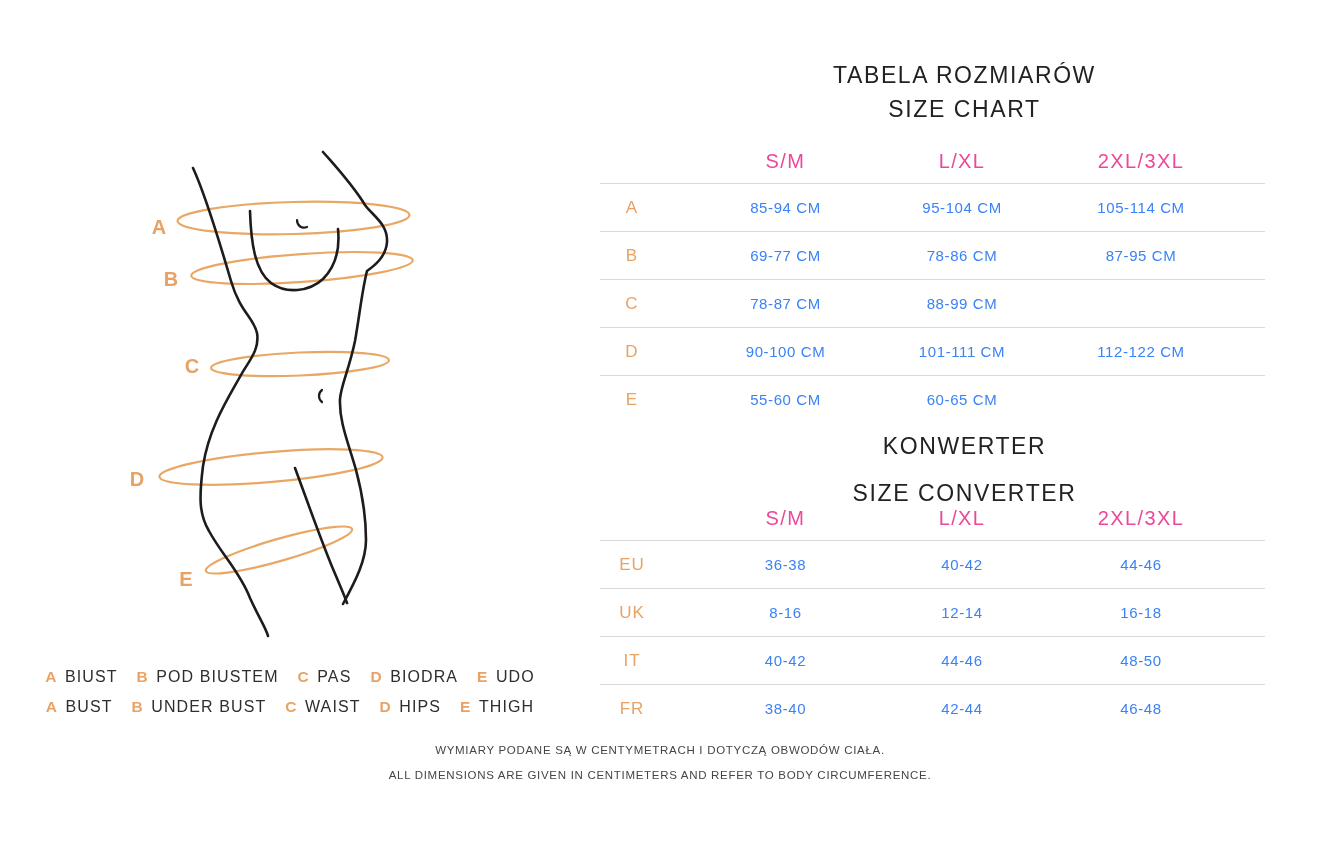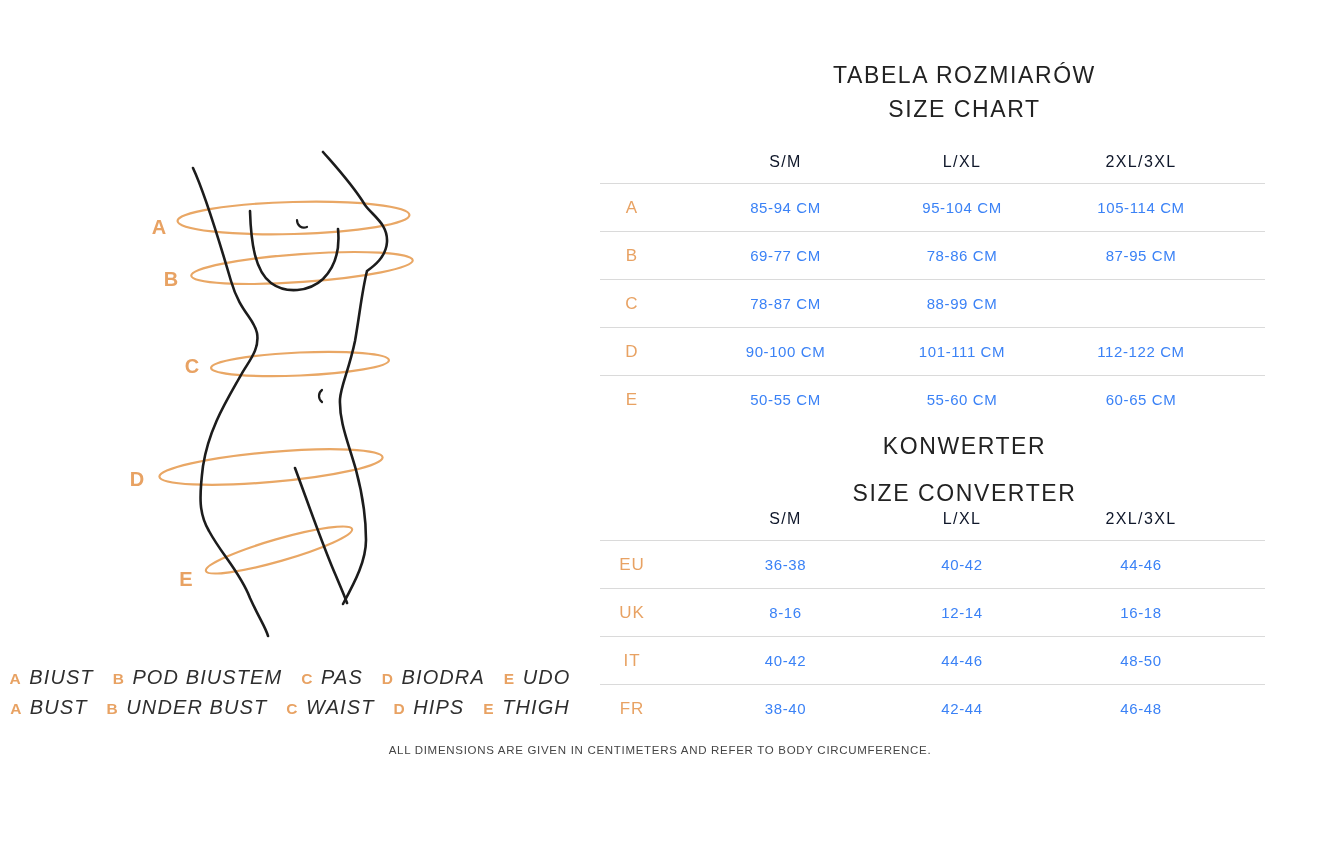--- a/index.html
+++ b/index.html
@@ -7,37 +7,37 @@
     width:1344px;height:845px;background:#ffffff;position:relative;overflow:hidden;
     font-family:"Liberation Sans","DejaVu Sans",sans-serif;color:#2f2f2f;
   }
   
   .figure-svg{position:absolute;left:120px;top:140px;width:320px;height:510px;}
   .legend{position:absolute;left:40px;top:668px;width:500px;}
   .legend-row{display:flex;justify-content:center;align-items:center;gap:19px;height:18px;}
   .legend-row + .legend-row{margin-top:12px;}
   .legend-item{display:inline-flex;align-items:baseline;gap:8px;white-space:nowrap;}
   .legend-letter{color:#E8A263;font-weight:bold;font-size:15.5px;letter-spacing:.5px;}
-  .legend-label{font-size:20px;letter-spacing:1.1px;color:#2e2e2e;font-style:italic;}
+  .legend-label{font-size:16px;letter-spacing:1.1px;color:#2e2e2e;}
   
   .tables-area{position:absolute;left:600px;top:0;width:665px;height:740px;}
   .sec-title{position:absolute;left:64px;right:0;margin:8px;text-align:center;
     font-weight:normal;font-size:23px;letter-spacing:1.6px;color:#222;line-height:26px;}
   .title-pl{top:54px;}
   .title-en{top:88px;}
   .conv-pl{top:425px;}
   .conv-en{top:472px;}
   .size-table{position:absolute;left:0;width:665px;}
   .table-1{top:140px;}
   .table-2{top:497px;}
   .trow{display:grid;grid-template-columns:64px 243px 110px 248px;height:47px;
     align-items:center;border-top:1px solid #dadada;}
   .trow.thead{height:43px;border-top:none;}
   .trow > span{text-align:center;}
-  .col-h{color:#0f172a;font-size:16px;letter-spacing:1.4px;}
+  .col-h{color:#ec4899;font-size:20px;letter-spacing:1.4px;}
   .row-l{color:#E8A263;font-size:17px;letter-spacing:1px;}
   .tval{font-size:15px;letter-spacing:.6px;color:#3b82f6;}
   
   .footer{position:absolute;left:0;top:742px;width:1320px;text-align:center;}
   .footer p{margin:0;font-size:11.5px;letter-spacing:.7px;color:#454545;line-height:16px;}
   .footer p + p{margin-top:9px;}
 </style>
 </head>
 <body>
 
@@ -145,21 +145,20 @@
         <span class="tval">88-99 CM</span>
       </div>
       <div class="trow">
         <span class="row-l">D</span>
         <span class="tval">90-100 CM</span>
         <span class="tval">101-111 CM</span>
         <span class="tval">112-122 CM</span>
       </div>
       <div class="trow">
         <span class="row-l">E</span>
-        <span class="tval">50-55 CM</span>
         <span class="tval">55-60 CM</span>
         <span class="tval">60-65 CM</span>
       </div>
     </div>
 
     <h1 class="sec-title conv-pl">KONWERTER</h1>
     <h2 class="sec-title conv-en">SIZE CONVERTER</h2>
 
     <div class="size-table table-2">
       <div class="trow thead">
@@ -190,16 +189,17 @@
         <span class="row-l">FR</span>
         <span class="tval">38-40</span>
         <span class="tval">42-44</span>
         <span class="tval">46-48</span>
       </div>
     </div>
 
   </section>
 
   <footer class="footer">
+    <p>WYMIARY PODANE SĄ W CENTYMETRACH I DOTYCZĄ OBWODÓW CIAŁA.</p>
     <p>ALL DIMENSIONS ARE GIVEN IN CENTIMETERS AND REFER TO BODY CIRCUMFERENCE.</p>
   </footer>
 
 </main>
 
 </body></html>

